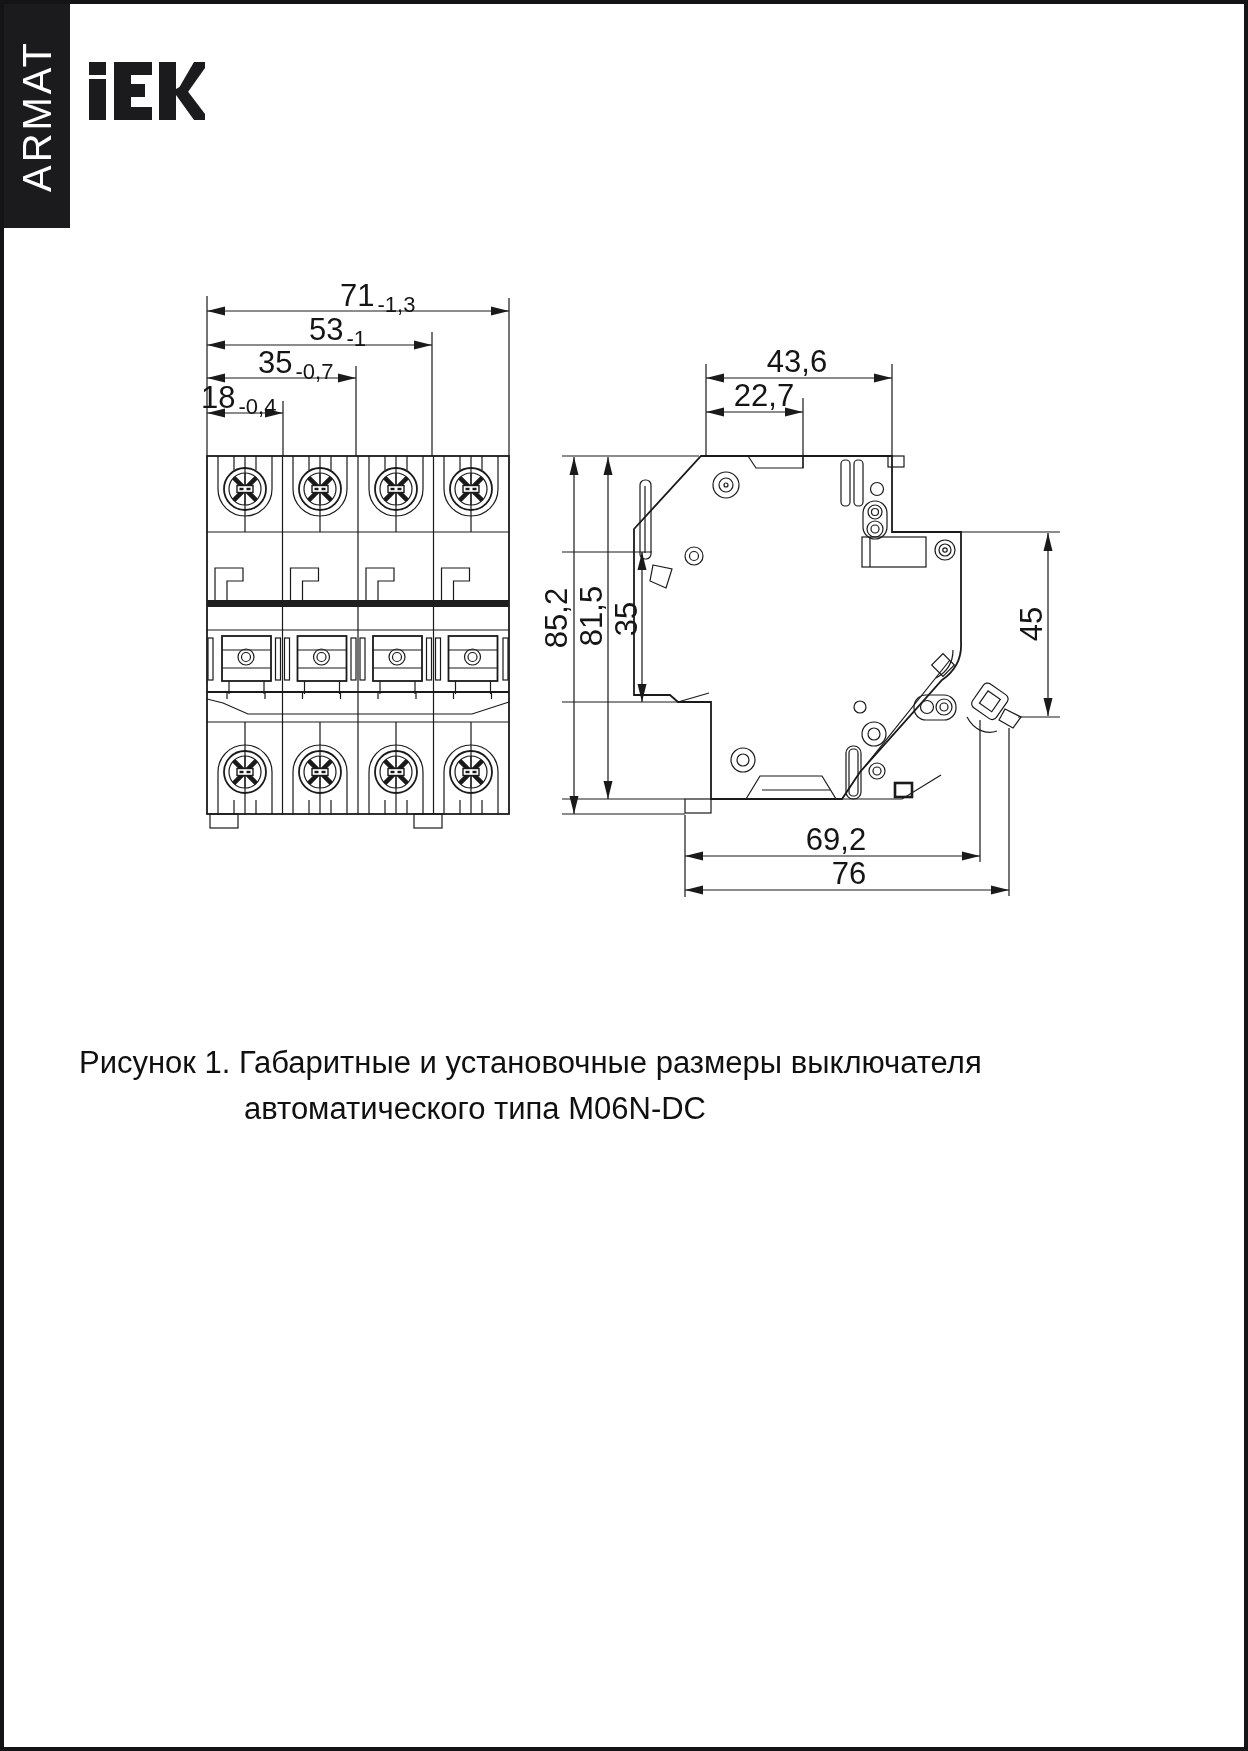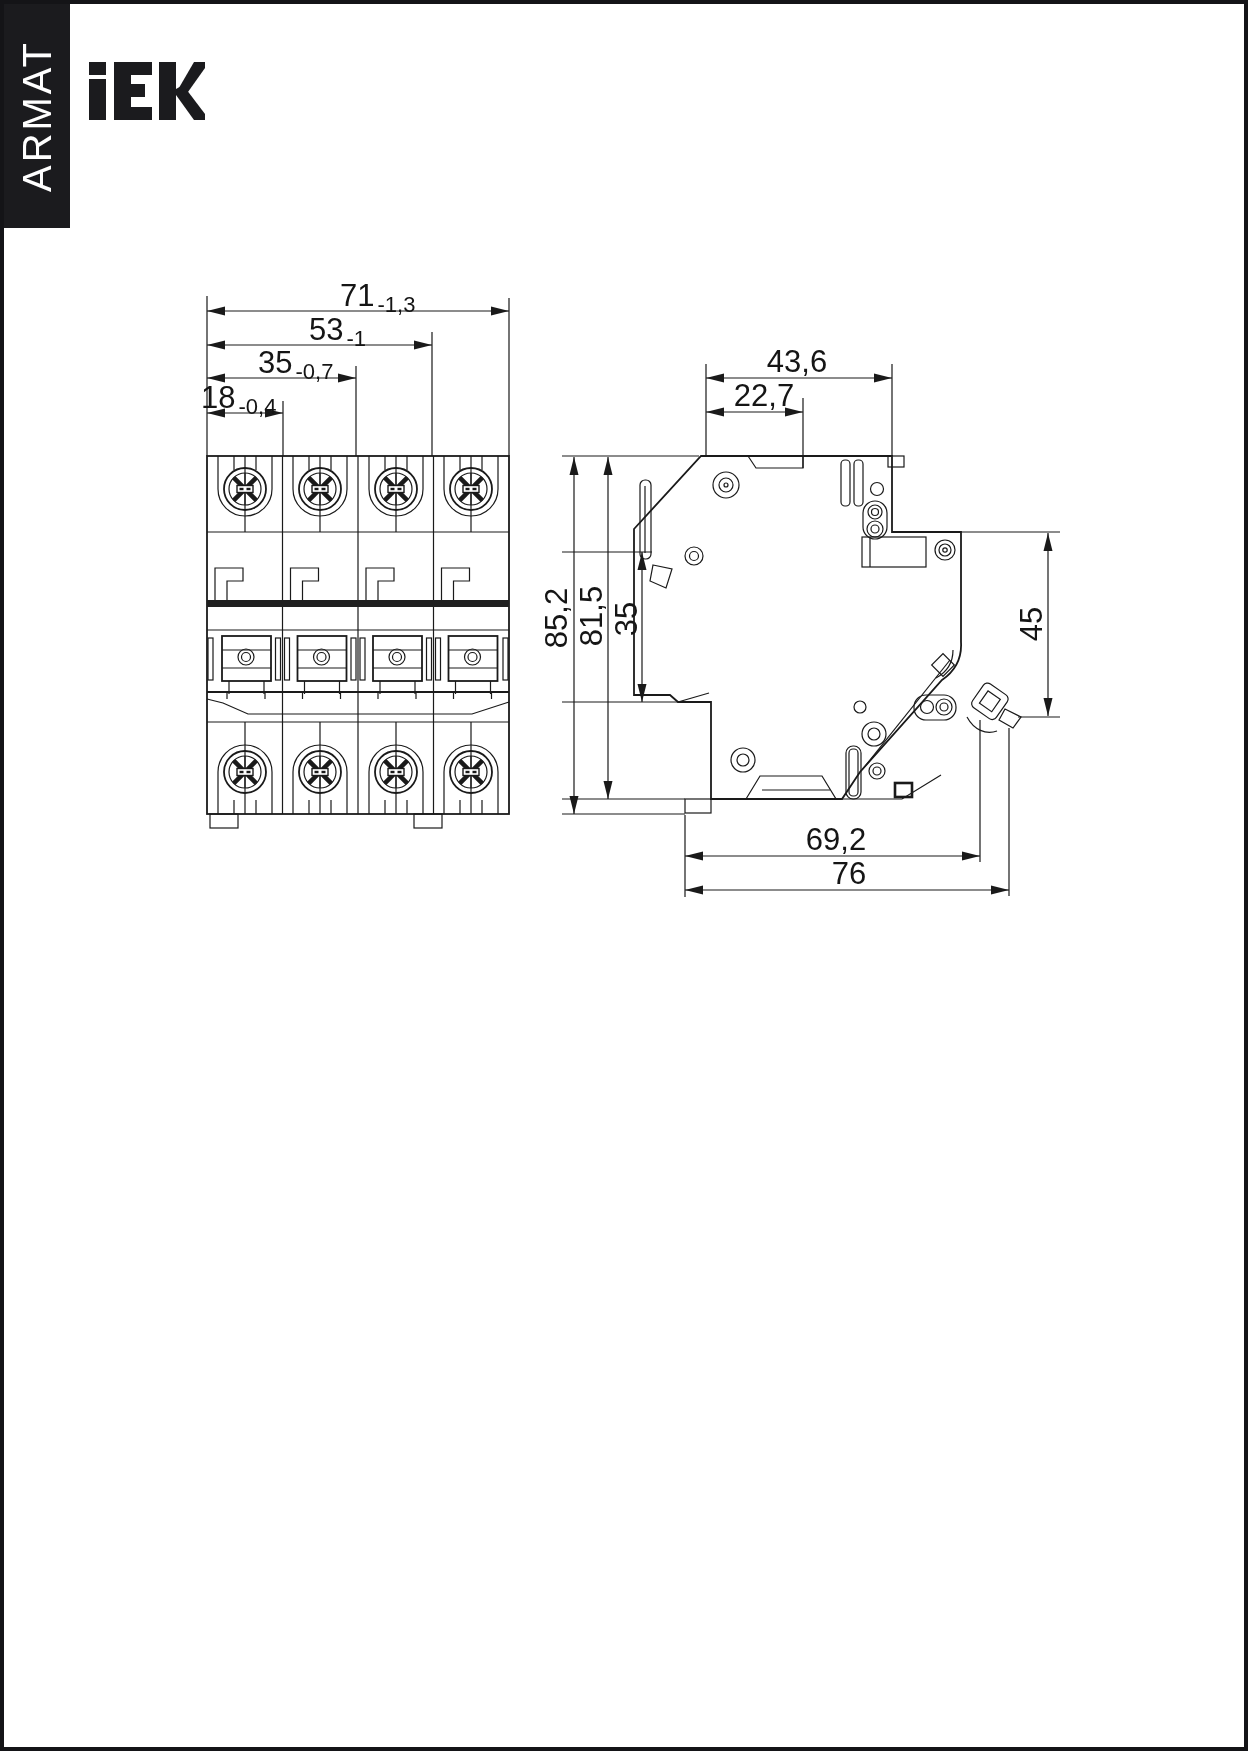--- a/index.html
+++ b/index.html
@@ -268,14 +268,18 @@
         <path class="thin" d="M1001,705 L1017,713 L1009,724 L995,716 Z"></path>
         <path class="thin" d="M963,713 C970,726 982,731 993,727"></path>
 
         <rect class="thin" x="681" y="795" width="26" height="14"></rect>
         <path class="thin" d="M742,795 L756,772 H818 L832,795 Z"></path>
         <line class="thin" x1="758" y1="786" x2="826" y2="786"></line>
       </g>
     </g>
   </svg>
 
+  <div class="caption">
+    <div>Рисунок 1. Габаритные и установочные размеры выключателя</div>
+    <div class="cap2">автоматического типа M06N-DC</div>
+  </div>
 
 </div>
 
 </body></html>

